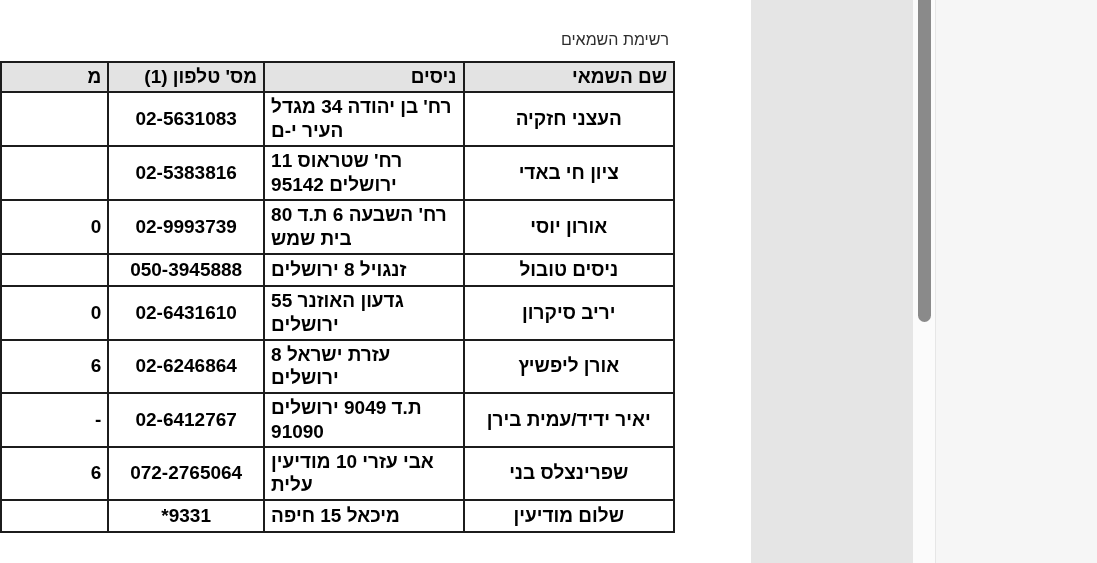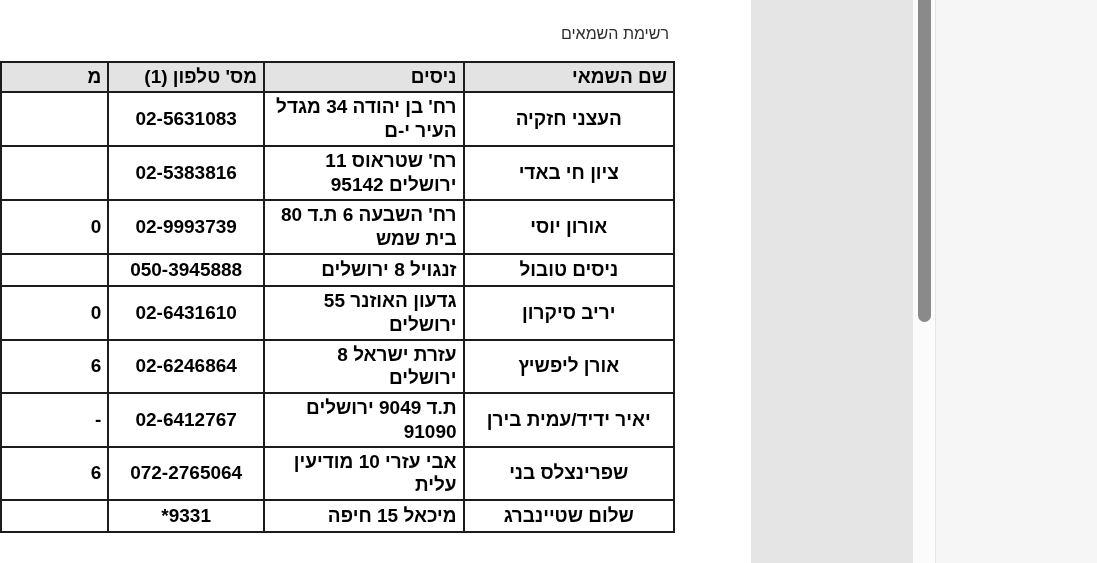--- a/index.html
+++ b/index.html
@@ -13,21 +13,21 @@
   *{box-sizing:border-box;}
   html,body{margin:0;padding:0;}
   body{
     width:1097px;height:563px;overflow:hidden;position:relative;
     background:#ffffff;
     font-family:"Liberation Sans","DejaVu Sans",sans-serif;
   }
 
   
   .doc-title{
-    position:absolute;top:25px;right:428px;
+    position:absolute;top:31px;right:428px;
     font-size:16px;font-weight:400;color:#2e2e2e;
     direction:rtl;white-space:nowrap;
   }
 
   
   table.appraisers{
     position:absolute;top:61px;right:422px;
     border-collapse:collapse;direction:rtl;table-layout:fixed;
     background:#ffffff;
   }
@@ -38,21 +38,21 @@
     padding:2px 6px;vertical-align:middle;
     overflow:hidden;line-height:1.25;
   }
   table.appraisers th{
     background:var(--header_bg);
     text-align:right;height:30px;
   }
   tr.tall{height:54px;}
   tr.short{height:32px;}
   td.name-cell{text-align:center;white-space:nowrap;}
-  td.addr-cell{text-align:right;}
+  td.addr-cell{text-align:left;}
   td.phone-cell{direction:ltr;text-align:center;padding-right:9px;padding-left:4px;white-space:nowrap;}
   td.phone2-cell,th.phone2-head{direction:rtl;text-align:left;padding-left:6px;}
   td.phone2-cell{direction:ltr;text-align:right;padding-right:6px;}
 
   
   .gray-panel{
     position:absolute;left:751px;top:0;width:162px;height:563px;
     background:var(--side_panel);
   }
   .scroll-track{
@@ -131,21 +131,21 @@
       <td class="phone-cell">02-6412767</td>
       <td class="phone2-cell">-</td>
     </tr>
     <tr class="short">
       <td class="name-cell">שפרינצלס בני</td>
       <td class="addr-cell">אבי עזרי 10 מודיעין עלית</td>
       <td class="phone-cell">072-2765064</td>
       <td class="phone2-cell">6</td>
     </tr>
     <tr class="short">
-      <td class="name-cell">שלום שטיינברג</td>
+      <td class="name-cell">שלום מודיעין</td>
       <td class="addr-cell">מיכאל 15 חיפה</td>
       <td class="phone-cell">*9331</td>
       <td class="phone2-cell"></td>
     </tr>
   </tbody>
 </table>
 
 <div class="gray-panel"></div>
 <div class="scroll-track"></div>
 <div class="scroll-thumb"></div>

